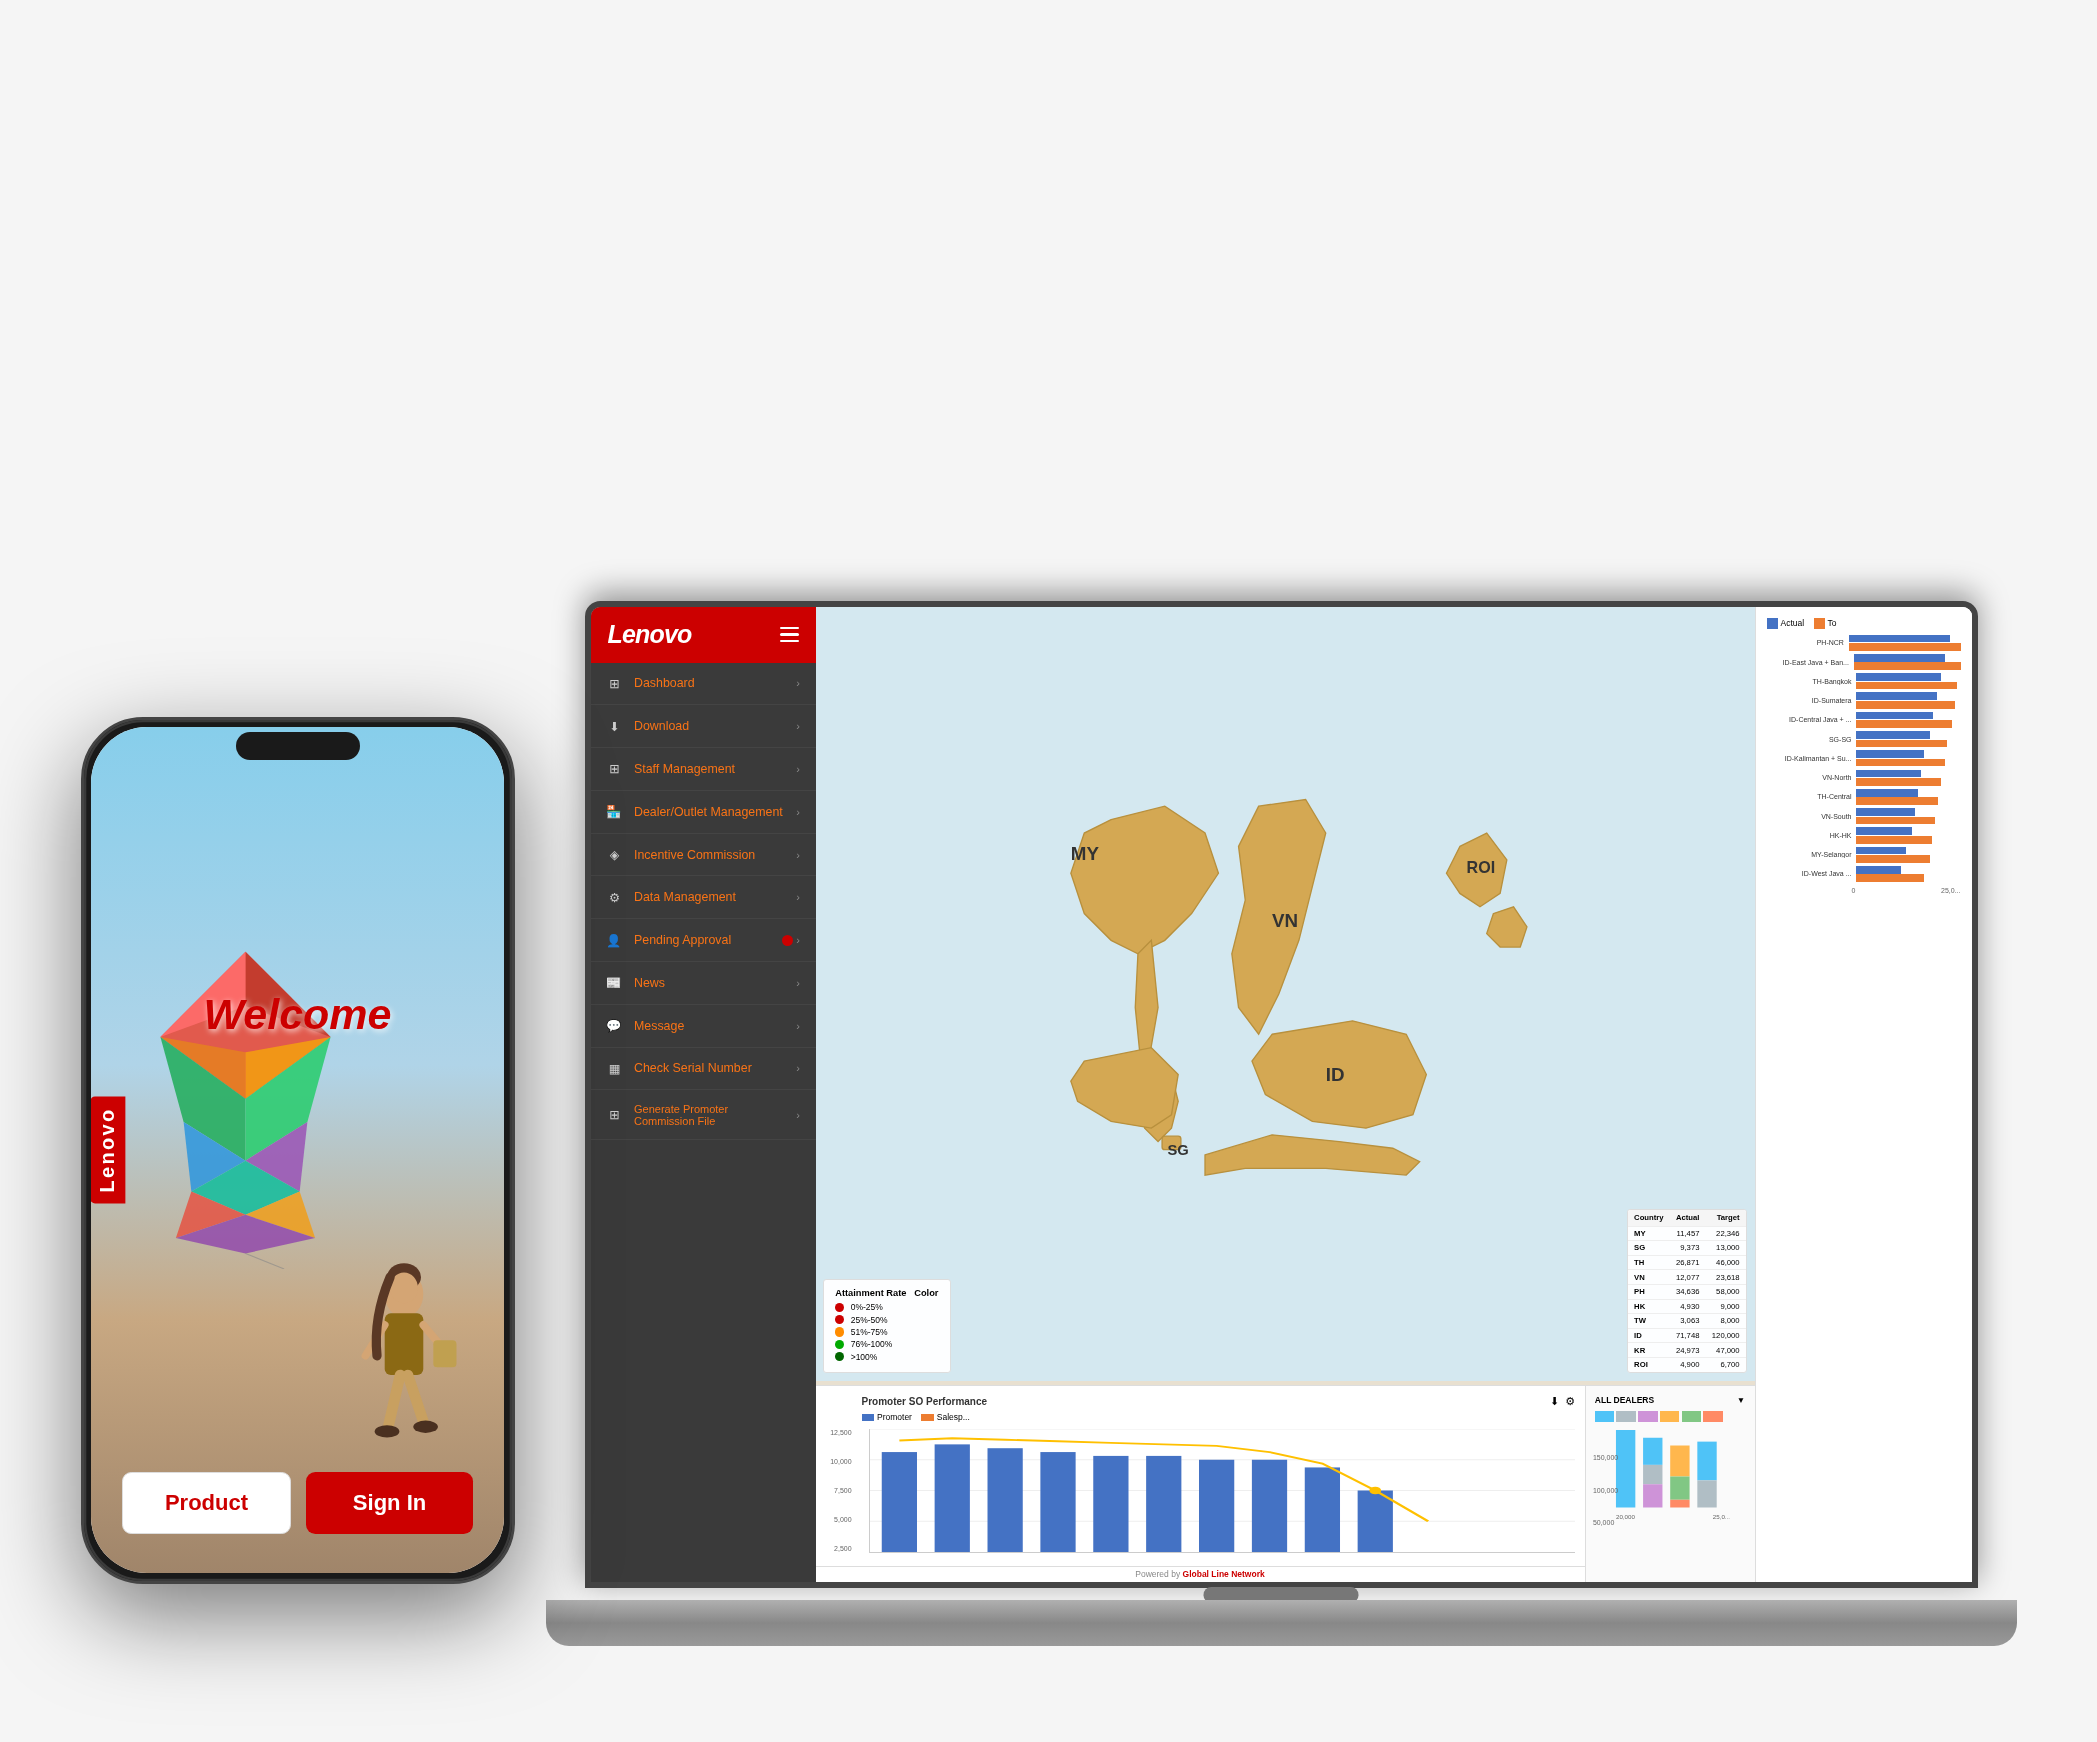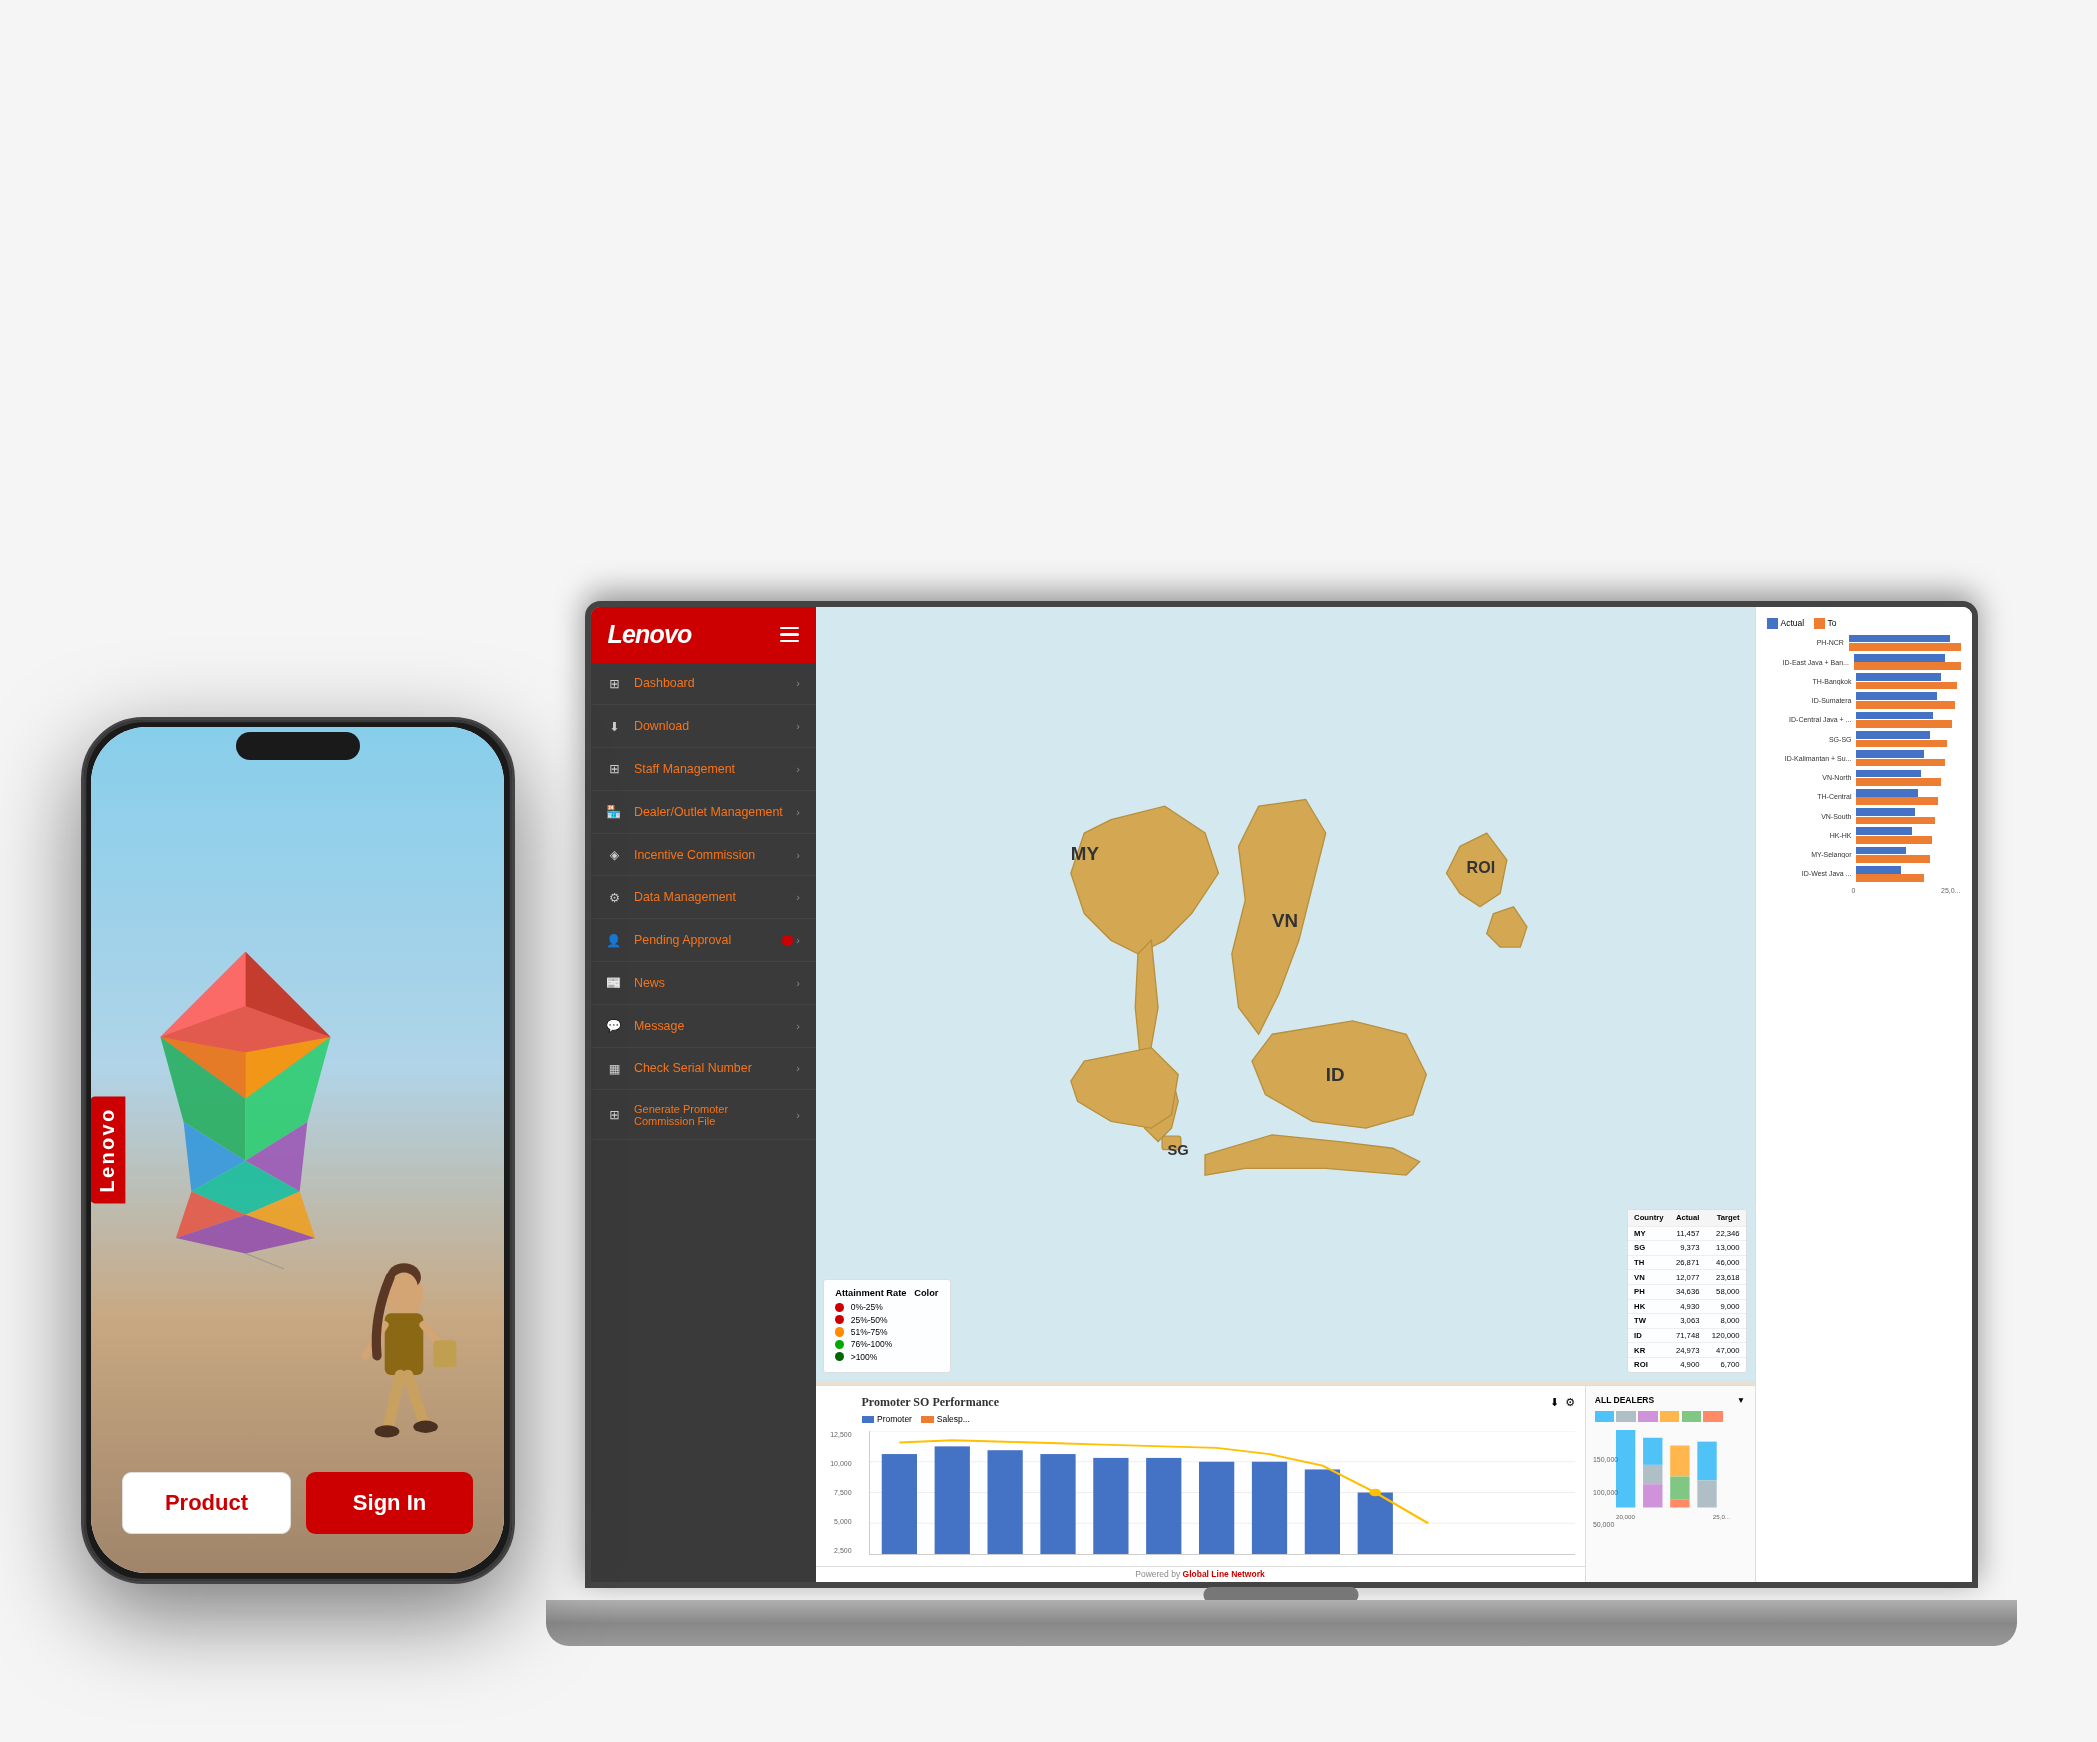--- a/index.html
+++ b/index.html
@@ -478,20 +478,21 @@
 
           <line x1="65" y1="155" x2="50" y2="220" stroke="#c8a060" stroke-width="14" stroke-linecap="round"></line>
           <line x1="75" y1="155" x2="95" y2="215" stroke="#c8a060" stroke-width="14" stroke-linecap="round"></line>
 
           <ellipse cx="48" cy="228" rx="16" ry="8" fill="#4a3020"></ellipse>
           <ellipse cx="98" cy="222" rx="16" ry="8" fill="#4a3020"></ellipse>
 
           <path d="M52 28 Q30 80 35 130" stroke="#5a3825" stroke-width="12" fill="none" stroke-linecap="round"></path>
         </svg>
 
+        <div class="phone-welcome-text">Welcome</div>
       </div>
 
       <div class="phone-buttons">
         <button class="phone-btn phone-btn-product">Product</button>
         <button class="phone-btn phone-btn-signin">Sign In</button>
       </div>
     </div>
   </div>
 
   <div class="laptop">
@@ -685,21 +686,21 @@
                         <td>4,900</td>
                         <td>6,700</td>
                       </tr>
                   </tbody>
                 </table>
               </div>
 
               <div style="position:absolute;bottom:0;left:0;right:0;height:197px;background:white;border-top:0.8px solid #ddd;display:flex;">
                 <div style="flex:1;padding:9.3px 9.3px 9.3px 46px;position:relative;">
                   <div style="display:flex;align-items:center;justify-content:space-between;margin-bottom:4.6px;">
-                    <span style="font-size:12px;font-weight:700;color:#333;font-family:Liberation Serif, serif;">Promoter SO Performance</span>
+                    <span style="font-size:10px;font-weight:700;color:#333;">Promoter SO Performance</span>
                     <div style="display:flex;gap:6.2px;">
                       <span style="cursor:pointer;font-size:11px;">⬇</span>
                       <span style="cursor:pointer;font-size:11px;">⚙</span>
                     </div>
                   </div>
                   <div style="display:flex;gap:9.3px;margin-bottom:6.2px;font-size:8.5px;">
                     <div style="display:flex;align-items:center;gap:3.1px;">
                       <div style="width:12.4px;height:7.7px;background:#4472C4;"></div>
                       <span>Promoter</span>
                     </div>

